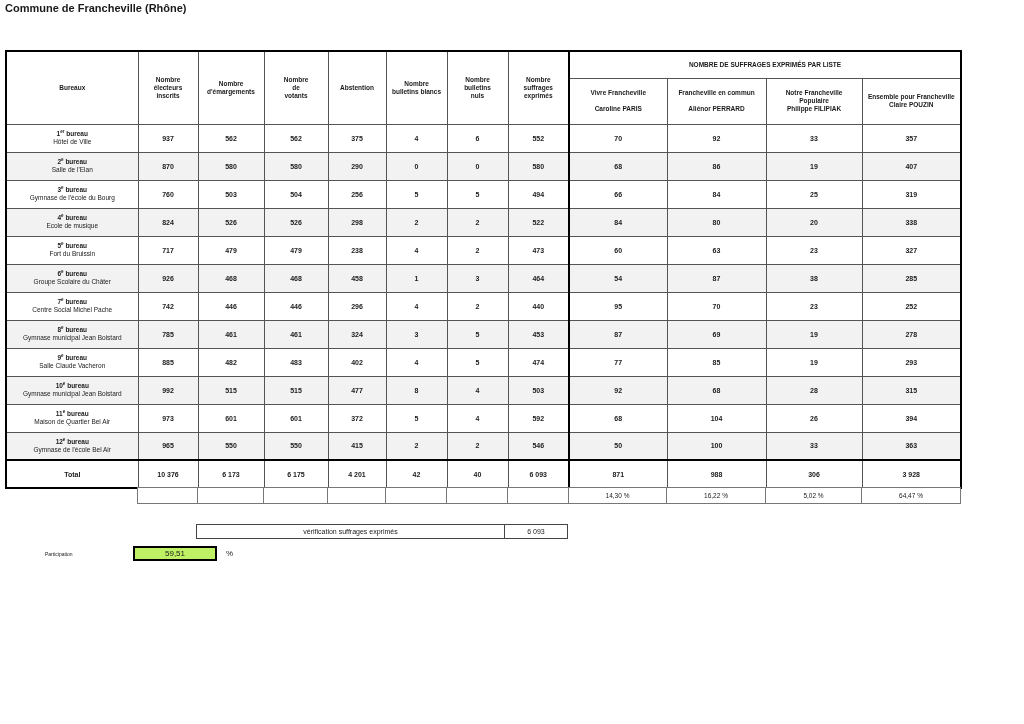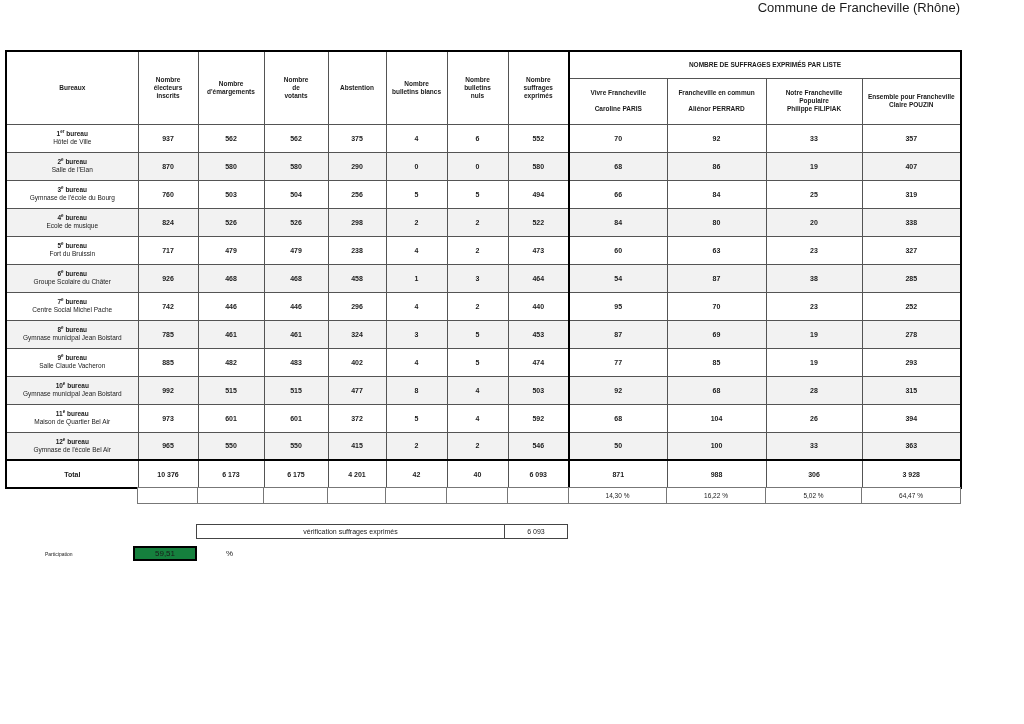--- a/index.html
+++ b/index.html
@@ -1,20 +1,20 @@
 <!DOCTYPE html>
 <html><head>
 <meta charset="utf-8">
 <style>
   * { margin:0; padding:0; box-sizing:border-box; }
   html,body { width:1024px; height:724px; background:#fff; overflow:hidden; }
   body { font-family:"Liberation Sans", sans-serif; color:#1a1a1a; position:relative; }
 
-  .title { position:absolute; left:5px; top:3px; width:955px; text-align:right;
-           font-weight:normal; font-size:13px; line-height:10px; }
+  .title { position:absolute; left:5px; top:3px; width:955px; text-align:left;
+           font-weight:bold; font-size:11px; line-height:10px; }
 
   table.main { position:absolute; left:5px; top:50px; width:955px;
                border-collapse:collapse; table-layout:fixed;
                border:2px solid #000; }
   table.main th, table.main td {
     border:1px solid #545454; text-align:center; vertical-align:middle; padding:0 1px;
     overflow:hidden;
   }
   table.main th { font-weight:bold; font-size:6.5px; line-height:8px; white-space:pre-line; background:#fff; }
   th.group-h { height:27px; }
@@ -38,23 +38,23 @@
                  text-align:center; vertical-align:middle; background:#fff; }
 
   .verif { position:absolute; left:196px; top:524px; width:372px; height:15px;
            display:flex; border:1px solid #444; background:#fff; }
   .verif-label { flex:1; display:flex; align-items:center; justify-content:center;
                  font-size:7px; font-weight:normal; }
   .verif-value { width:63px; border-left:1px solid #444; display:flex; align-items:center;
                  justify-content:center; font-size:7px; }
 
   .partic-label { position:absolute; left:45px; top:551px; font-size:5px; color:#222; }
-  .partic-box { position:absolute; left:133px; top:546px; width:64px; height:15px;
+  .partic-box { position:absolute; left:133px; top:546px; width:84px; height:15px;
                 border:2px solid #000; display:flex; align-items:center; justify-content:center;
-                font-size:8px; background:#15803d; }
+                font-size:8px; background:#bef264; }
   .partic-unit { position:absolute; left:226px; top:549px; font-size:8px; }
 </style>
 </head>
 <body>
 
 <div class="title">
   <div>Commune de Francheville (Rhône)</div>
 </div>
 
 <table class="main">

